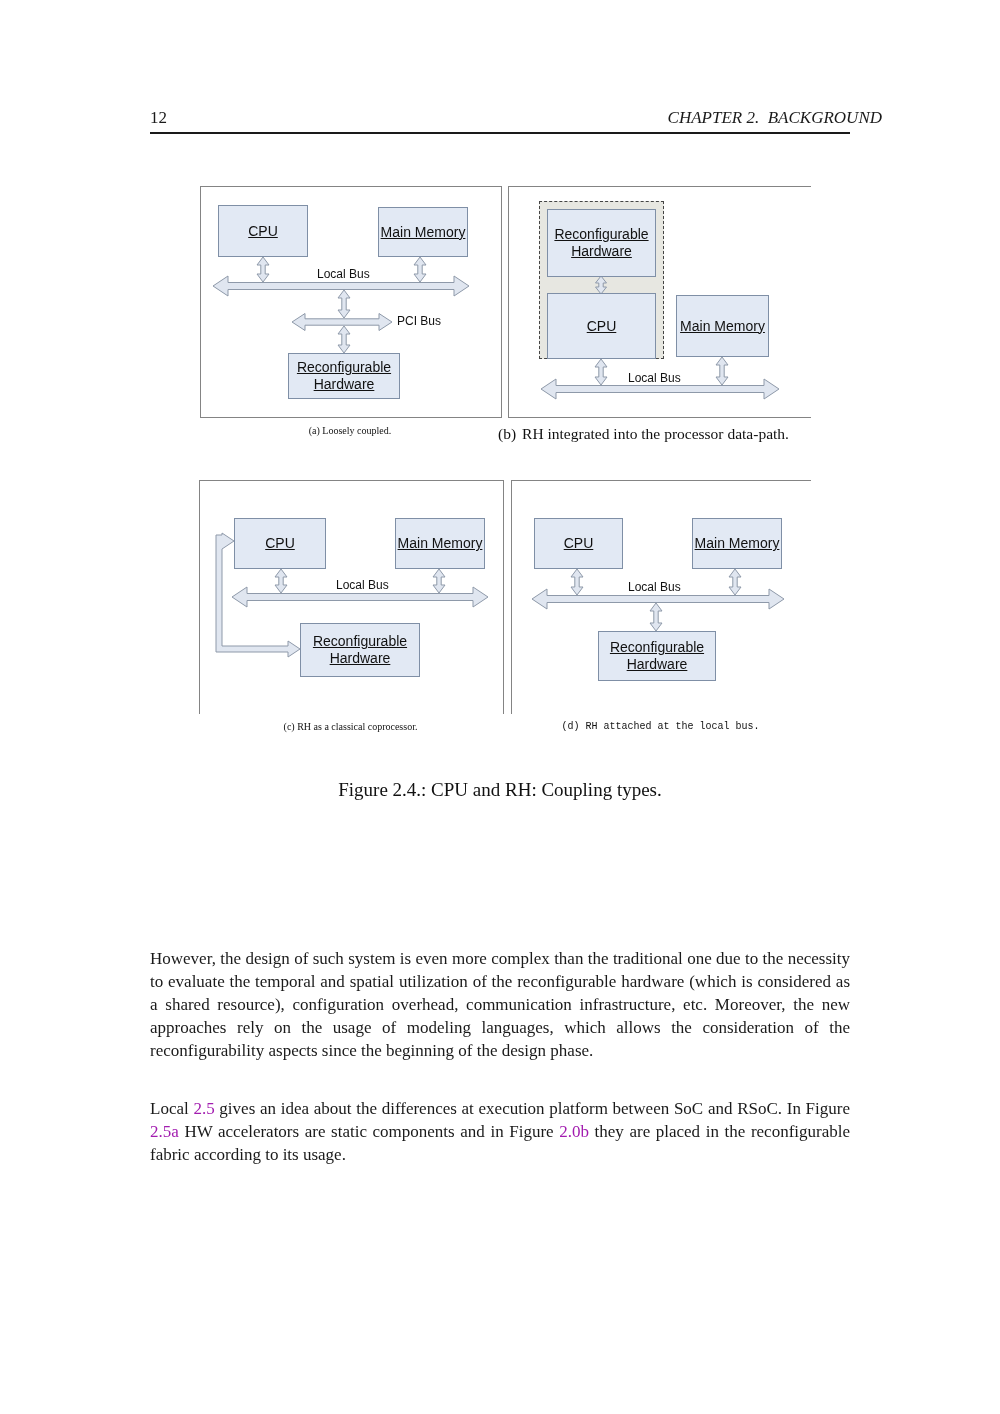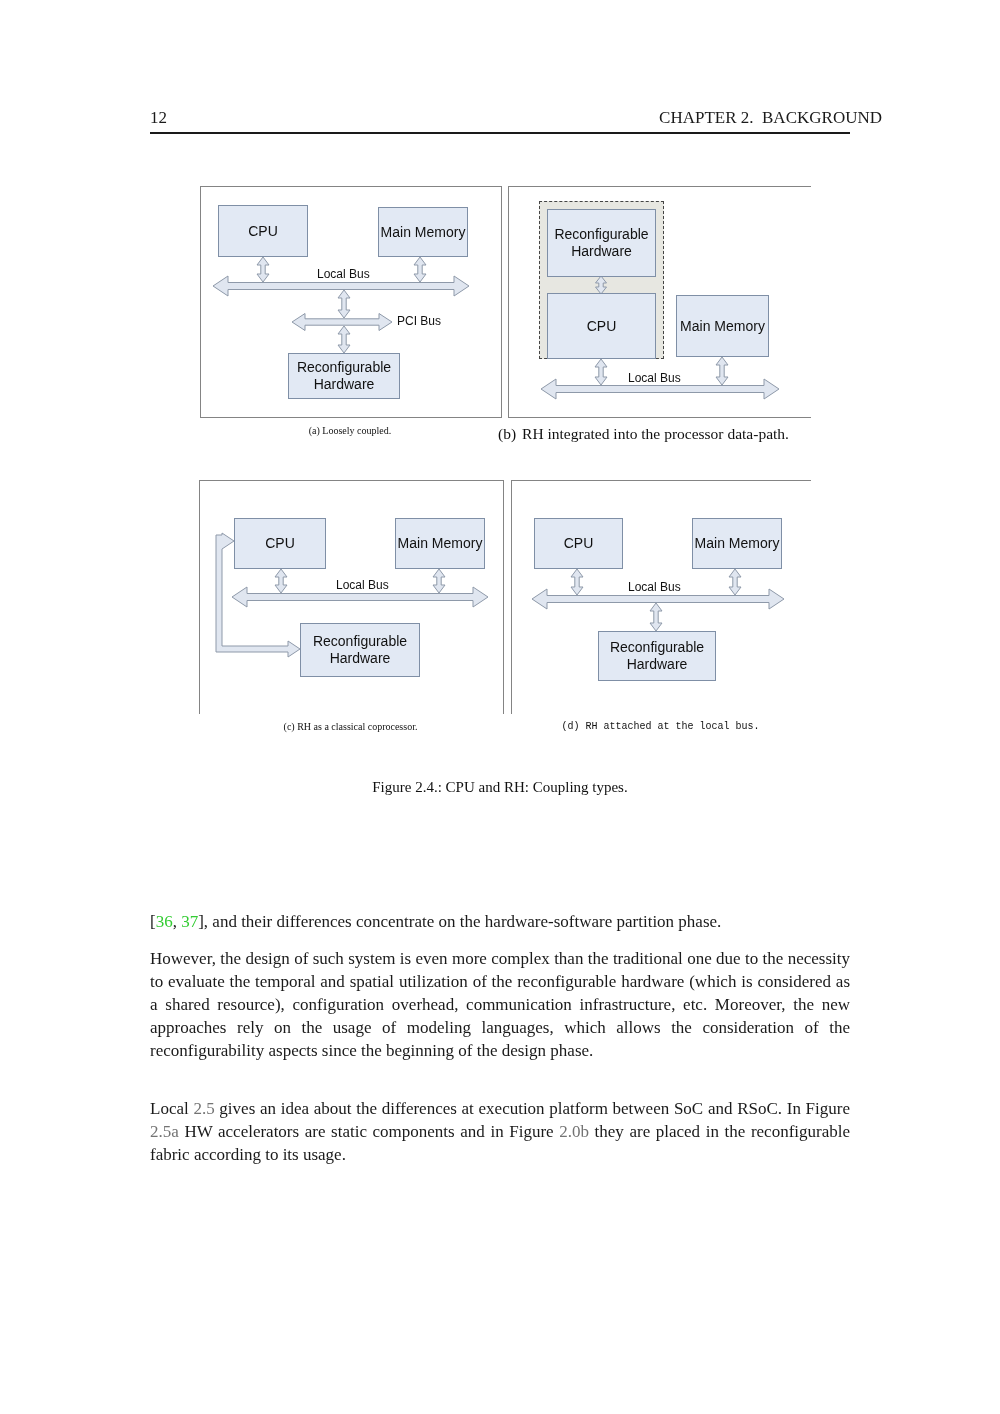--- a/index.html
+++ b/index.html
@@ -3,51 +3,51 @@
 <meta charset="utf-8">
 <style>
   html,body { margin:0; padding:0; background:#555; }
   .page {
     position:relative; width:1000px; height:1414px; margin:0 auto;
     background:#ffffff; overflow:hidden;
     font-family:"Liberation Serif", serif; color:#1a1a1a;padding-left:32px;
   }
   
   .page-number { position:absolute; left:150px; top:108px; font-size:17px; }
-  .chapter-title { position:absolute; right:150px; top:108px; font-size:17px; white-space:pre;margin-left:32px; }
+  .chapter-title { position:absolute; right:150px; top:108px; font-size:17px; font-style:italic; white-space:pre;margin-left:32px; }
   .header-rule { position:absolute; left:150px; top:132px; width:700px; height:2px; background:#1a1a1a; }
 
   
   .panel { position:absolute; border:1px solid #848484; background:#fff; }
   .panel.no-bottom { border-bottom:none; }
   .panel svg { position:absolute; left:0; top:0; }
   .arrow { fill:#e0e6f0; stroke:#8e99a9; stroke-width:1; }
   .box {
     position:absolute; box-sizing:border-box;
     background:#e2e9f4; border:1px solid #7f8fa6;
     display:flex; align-items:center; justify-content:center; text-align:center;
-    font-family:"Liberation Sans", sans-serif; font-size:14px; line-height:17px; color:#111;
+    font-family:"Liberation Sans", sans-serif; font-size:14px; line-height:17px; color:#111;text-decoration:underline;
   }
   .dashed-box { position:absolute; box-sizing:border-box; background:#e7e7e1; border:1px dashed #444; }
   .bus-label { position:absolute; font-family:"Liberation Sans", sans-serif; font-size:12px; color:#111; white-space:nowrap; }
 
   
   .sub-caption { position:absolute; font-size:10px; color:#111; text-align:center; }
   .sub-caption-flex { position:absolute; font-size:15.5px; color:#111; display:flex; }
   .sub-caption-flex .cap-label { flex:0 0 auto; margin-right:6px; }
   .sub-caption-flex .cap-text { width:278px; text-align:justify; }
-  .figure-caption { position:absolute; left:0; top:779px; width:1000px; text-align:center; font-size:15px; color:#111; }
+  .figure-caption { position:absolute; left:0; top:779px; width:1000px; text-align:center; font-size:19px; color:#111; }
 
   
   .para {
     position:absolute; left:150px; width:700px;
     font-size:17px; line-height:23px; text-align:justify; color:#1a1a1a;
   }
   .cite { color:#33cc33; cursor:pointer; }
-  .figref { color:#737373; cursor:pointer; }
+  .figref { color:#a21caf; cursor:pointer; }
 </style>
 </head>
 <body>
 
 <div class="page">
 
   <div class="page-number">12</div>
   <div class="chapter-title">CHAPTER 2.  BACKGROUND</div>
   <div class="header-rule"></div>
 
@@ -134,23 +134,20 @@
   <div class="sub-caption" style="left:200px; top:425px; width:300px;">(a) Loosely coupled.</div>
   <div class="sub-caption-flex" style="left:498px; top:425px; width:312px;">
     <span class="cap-label">(b)</span>
     <span class="cap-text">RH integrated into the processor data-path.</span>
   </div>
   <div class="sub-caption" style="left:199px; top:721px; width:303px;">(c) RH as a classical coprocessor.</div>
   <div class="sub-caption" style="left:511px; top:721px; width:299px;font-family:Liberation Mono, monospace;">(d) RH attached at the local bus.</div>
 
   <div class="figure-caption">Figure 2.4.: CPU and RH: Coupling types.</div>
 
-  <div class="para" style="top:910px;">
-    <span>[</span><span class="cite">36</span><span>, </span><span class="cite">37</span><span>], and their differences concentrate on the hardware-software partition phase.</span>
-  </div>
 
   <div class="para" style="top:947px;">
     <span>However, the design of such system is even more complex than the traditional one due to the necessity to evaluate the temporal and spatial utilization of the reconfigurable hardware (which is considered as a shared resource), configuration overhead, communication infrastructure, etc. Moreover, the new approaches rely on the usage of modeling languages, which allows the consideration of the reconfigurability aspects since the beginning of the design phase.</span>
   </div>
 
   <div class="para" style="top:1097px;">
     <span>Local </span><span class="figref">2.5</span><span> gives an idea about the differences at execution platform between SoC and RSoC. In Figure </span><span class="figref">2.5a</span><span> HW accelerators are static components and in Figure </span><span class="figref">2.0b</span><span> they are placed in the reconfigurable fabric according to its usage.</span>
   </div>
 
 </div>

